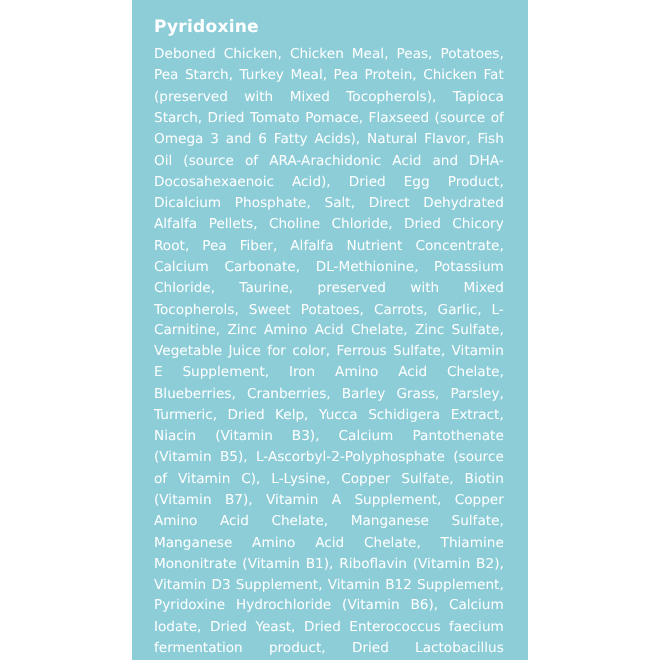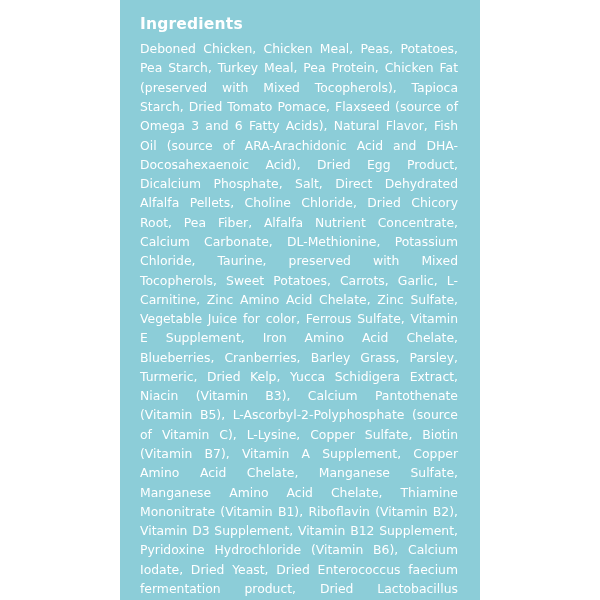--- a/index.html
+++ b/index.html
@@ -45,16 +45,16 @@
     text-justify: inter-word;
     margin: 0;
     word-spacing: 0.2px;
   }
 </style>
 </head>
 <body>
 
 <div id="page">
   <div id="panel">
-    <h1 id="heading">Ingredients</h1>
+    <h1 id="heading">Pyridoxine</h1>
     <p id="ingredients-text">Deboned Chicken, Chicken Meal, Peas, Potatoes, Pea Starch, Turkey Meal, Pea Protein, Chicken Fat (preserved with Mixed Tocopherols), Tapioca Starch, Dried Tomato Pomace, Flaxseed (source of Omega 3 and 6 Fatty Acids), Natural Flavor, Fish Oil (source of ARA-Arachidonic Acid and DHA-Docosahexaenoic Acid), Dried Egg Product, Dicalcium Phosphate, Salt, Direct Dehydrated Alfalfa Pellets, Choline Chloride, Dried Chicory Root, Pea Fiber, Alfalfa Nutrient Concentrate, Calcium Carbonate, DL-Methionine, Potassium Chloride, Taurine, preserved with Mixed Tocopherols, Sweet Potatoes, Carrots, Garlic, L-Carnitine, Zinc Amino Acid Chelate, Zinc Sulfate, Vegetable Juice for color, Ferrous Sulfate, Vitamin E Supplement, Iron Amino Acid Chelate, Blueberries, Cranberries, Barley Grass, Parsley, Turmeric, Dried Kelp, Yucca Schidigera Extract, Niacin (Vitamin B3), Calcium Pantothenate (Vitamin B5), L-Ascorbyl-2-Polyphosphate (source of Vitamin C), L-Lysine, Copper Sulfate, Biotin (Vitamin B7), Vitamin A Supplement, Copper Amino Acid Chelate, Manganese Sulfate, Manganese Amino Acid Chelate, Thiamine Mononitrate (Vitamin B1), Riboflavin (Vitamin B2), Vitamin D3 Supplement, Vitamin B12 Supplement, Pyridoxine Hydrochloride (Vitamin B6), Calcium Iodate, Dried Yeast, Dried Enterococcus faecium fermentation product, Dried Lactobacillus acidophilus fermentation product, Dried Aspergillus niger fermentation extract, Dried Trichoderma longibrachiatum fermentation extract, Dried Bacillus subtilis fermentation extract, Folic Acid (Vitamin B9), Sodium Selenite, Oil of Rosemary.</p>
   </div>
 </div>
 
 </body></html>

